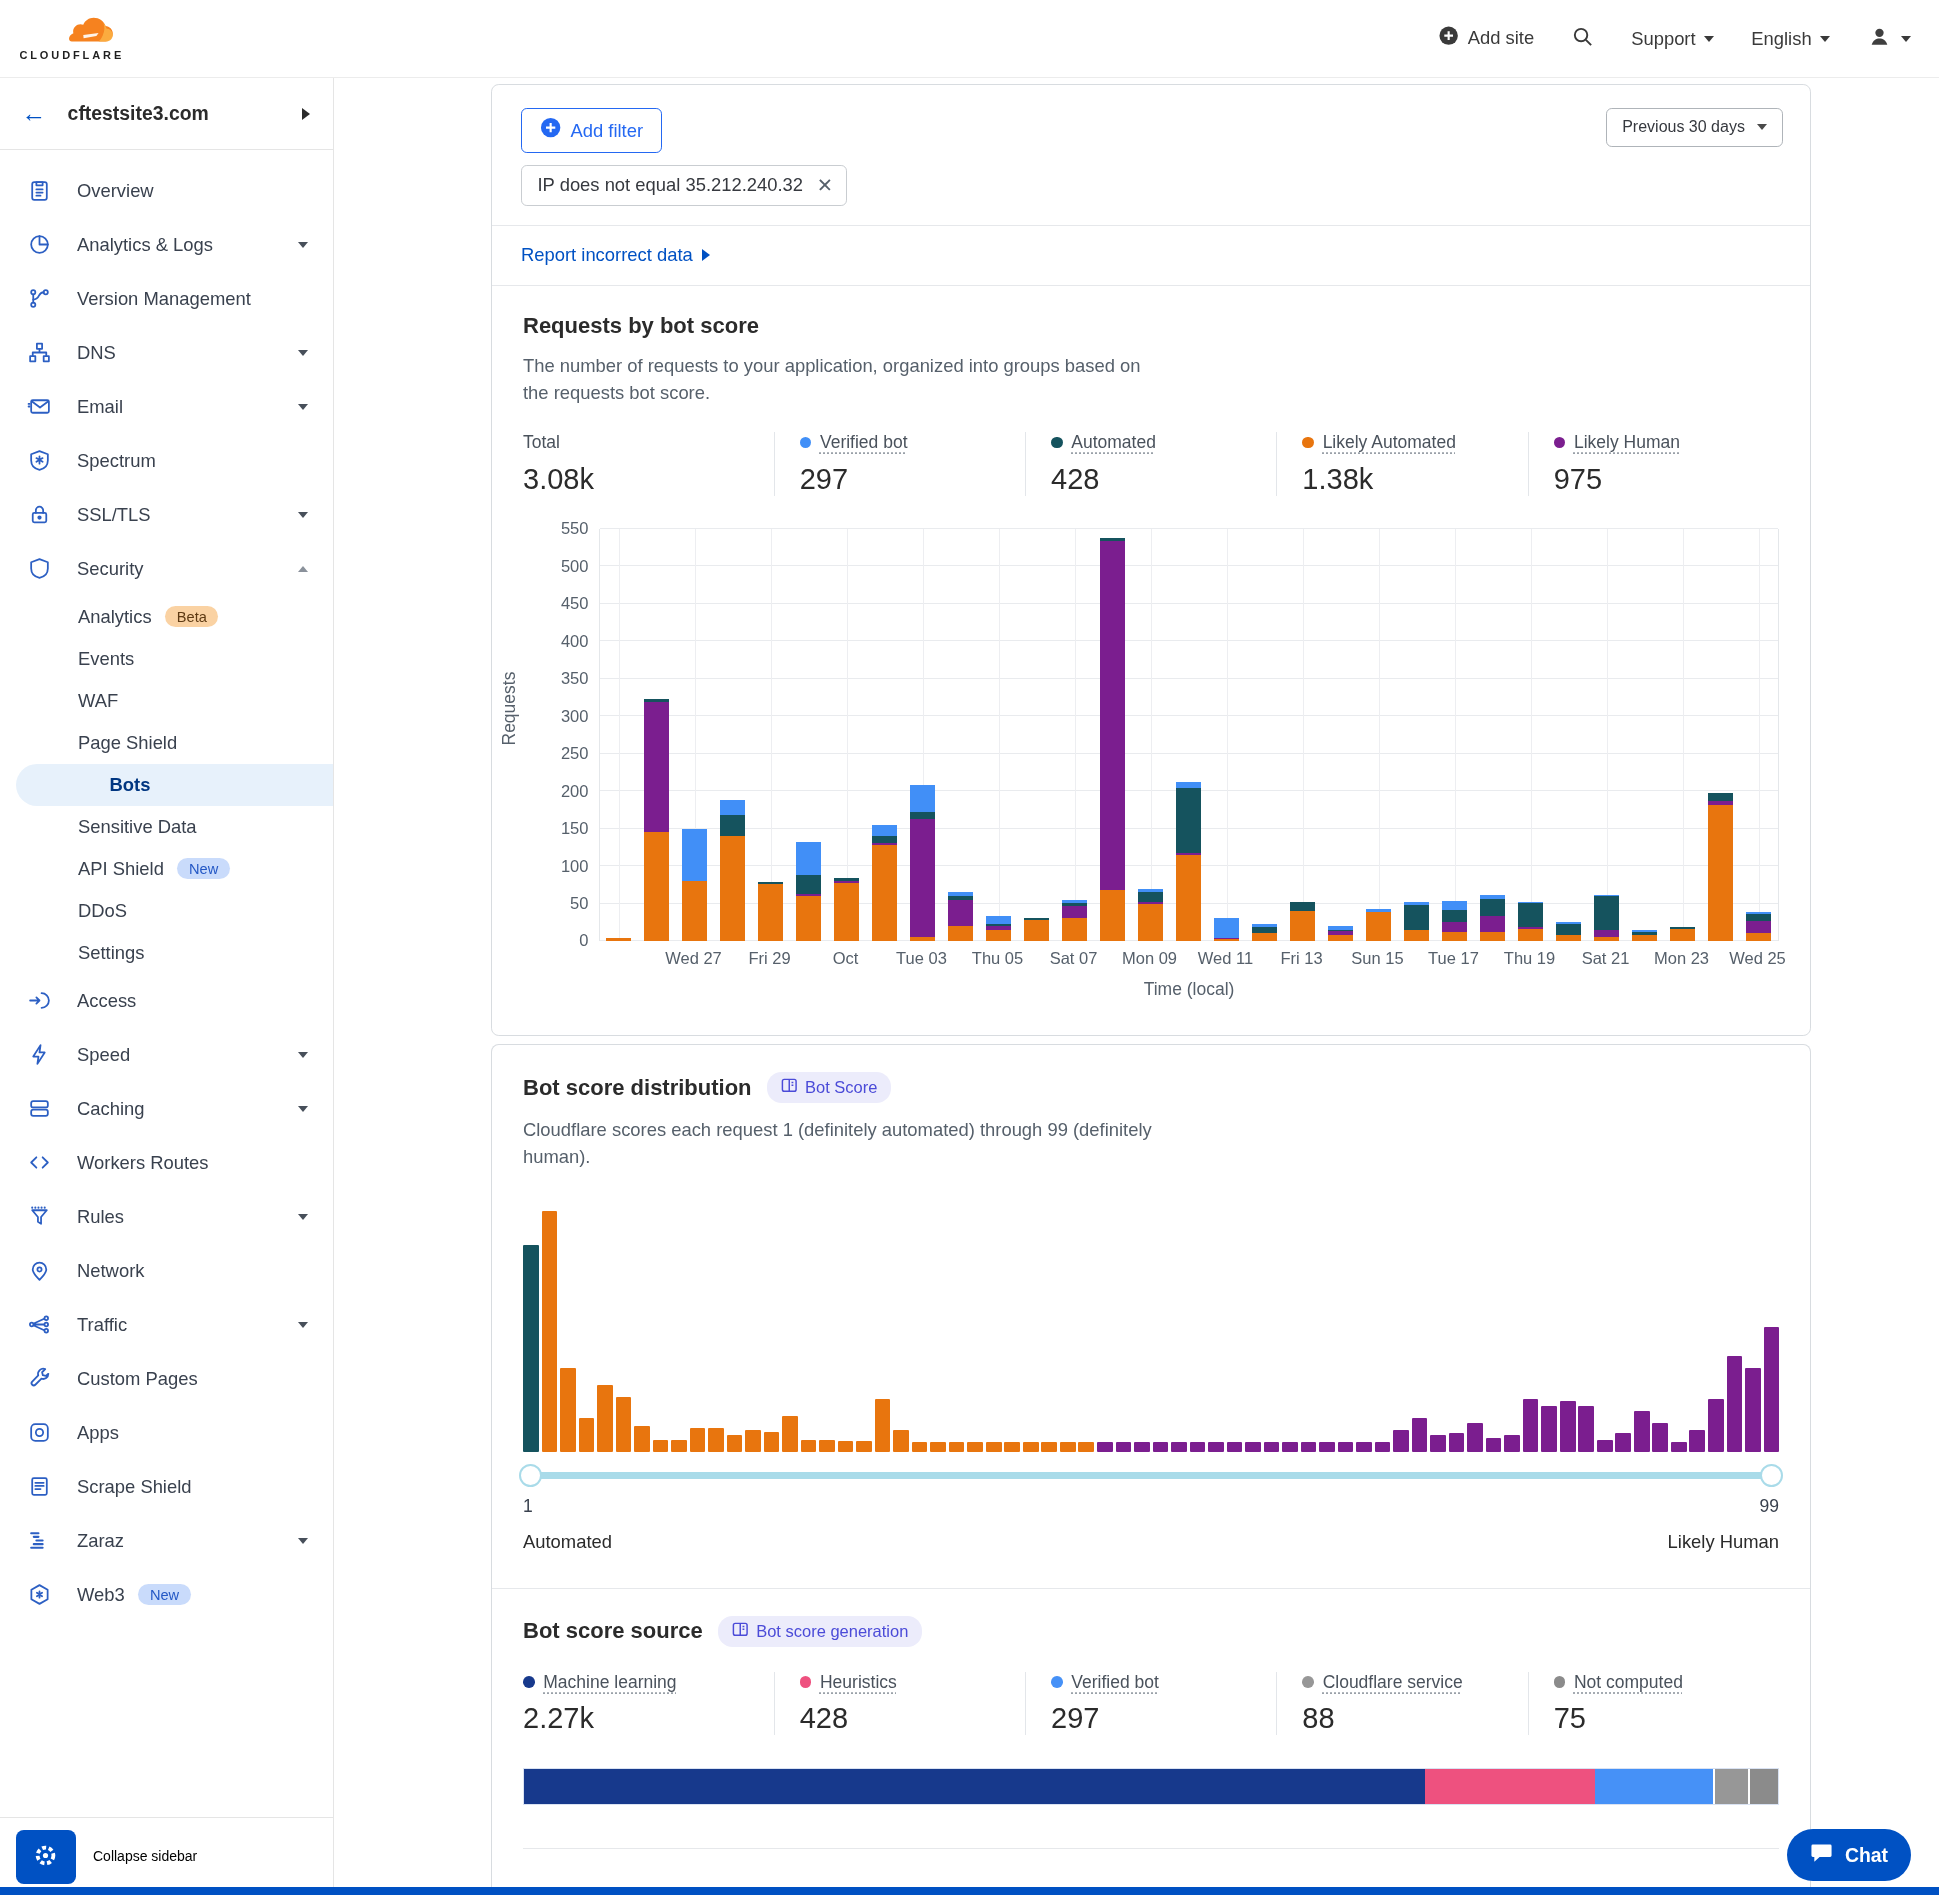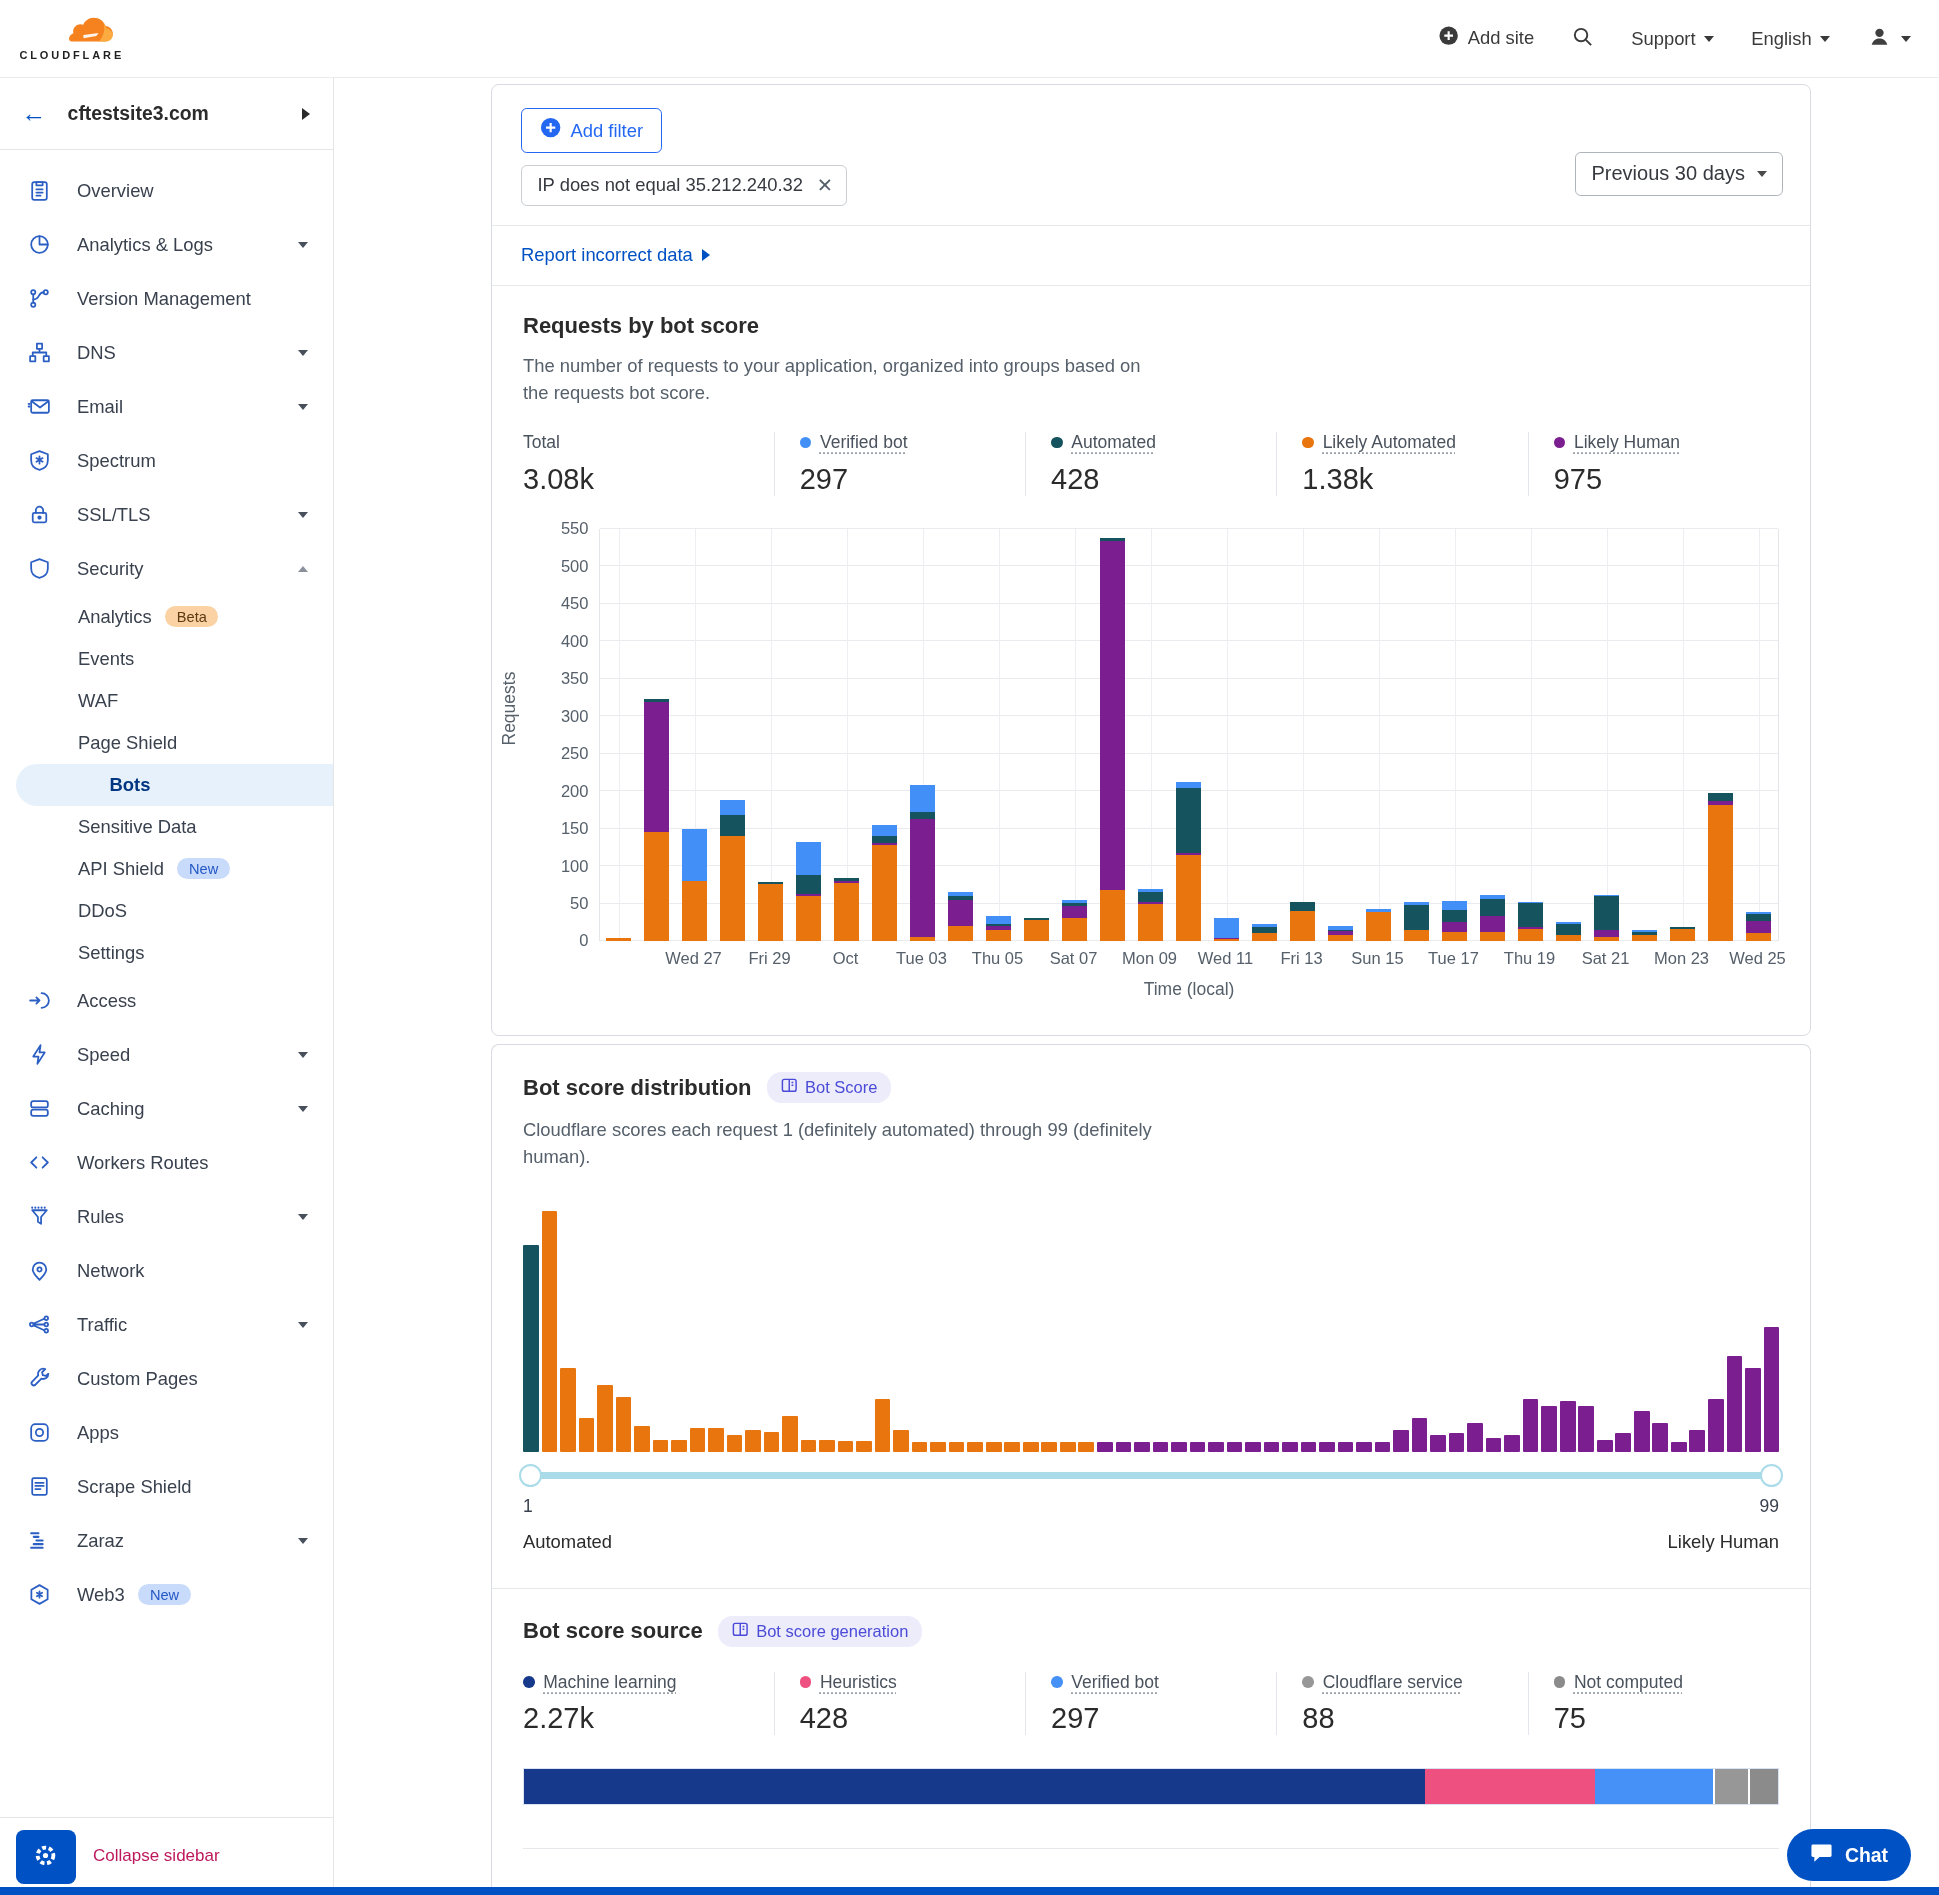--- a/index.html
+++ b/index.html
@@ -33,37 +33,37 @@
   .side-sub.active .lbl { color:#003681; font-weight:700;padding-left:32px; }
   .chev-d { width:0; height:0; border-left:5.8px solid transparent; border-right:5.8px solid transparent; border-top:6.8px solid #474F5A; }
   .chev-u { width:0; height:0; border-left:5.8px solid transparent; border-right:5.8px solid transparent; border-bottom:6.8px solid #8A919B; }
   .badge { font-size:14.6px; padding:2.9px 11.6px; border-radius:11.6px; font-weight:400; }
   .badge.beta { background:#FAD2A3; color:#5E3A13; }
   .badge.new  { background:#C9DBFB; color:#2458C5; }
   .collapse-row { position:absolute; bottom:0; left:0; right:0; height:70px; border-top:1px solid #E5E5E5;
                   display:flex; align-items:center; background:#fff; }
   .gear-btn { width:60px; height:54px; border:none; border-radius:7.8px; background:#0051C3; margin:7.8px 17.5px 0 15.5px;
               display:flex; align-items:center; justify-content:center; cursor:pointer; }
-  .collapse-lbl { font-size:17px; color:#be185d; margin-top:5.8px; }
+  .collapse-lbl { font-size:14px; color:#000000; margin-top:5.8px; }
 
   
   .main { position:absolute; top:78px; left:334px; right:0; bottom:0; background:#fff; }
   .content { width:1320px; margin-left:157px; }
   .card { border:1px solid #D8DCE0; border-radius:7.8px; background:#fff; }
   .card1 { margin-top:5.8px; }
   .card2 { margin-top:7.8px; border-bottom:none; border-radius:7.8px 7.8px 0 0; }
 
   .filter-row { display:flex; justify-content:space-between; align-items:flex-start; padding:23px 27px 19.4px 29px; }
   .add-filter { display:flex; align-items:center; gap:9.7px; border:1px solid #2468F2; color:#2468F2; background:#fff;
                 font-size:18.4px; padding:8.7px 17.5px; border-radius:5.8px; cursor:pointer; font-family:inherit; }
   .chip { display:inline-flex; align-items:center; gap:13.6px; border:1px solid #C9CDD1; border-radius:5.8px;
           padding:7.8px 13.6px 7.8px 15.5px; font-size:18.4px; color:#36393F; margin-top:11.6px; cursor:pointer; }
   .chip .x { color:#56606B; font-size:19.4px; cursor:pointer; }
   .range-btn { display:flex; align-items:center; gap:11.6px; border:1px solid #AFB4B9; background:#fff; color:#36393F;
-               font-size:20px; padding:9.7px 15.5px; border-radius:5.8px; cursor:pointer; font-family:inherit;margin-top:44px; }
+               font-size:16px; padding:9.7px 15.5px; border-radius:5.8px; cursor:pointer; font-family:inherit; }
   .range-btn .caret { border-top-color:#4A4A4A; }
   .divider { border-top:1px solid #E6E8EB; }
   .report-row { padding:18.4px 29px; display:flex; align-items:center; gap:9.7px; }
   .report-row a { color:#0051C3; font-size:18.4px; text-decoration:none; cursor:pointer; }
   .tri-blue { width:0; height:0; border-top:6.8px solid transparent; border-bottom:6.8px solid transparent; border-left:8.7px solid #0051C3; }
 
   .section { padding:27px 31px 35px 31px; }
   .sec-title { font-size:22px; font-weight:700; color:#2B2B2B; display:flex; align-items:center; gap:15.5px; }
   .sec-desc { font-size:18.4px; color:#56606B; line-height:1.5; margin-top:13px; }
   .pill-badge { display:inline-flex; align-items:center; gap:7.8px; background:#ECECFB; color:#4B4BD8;

